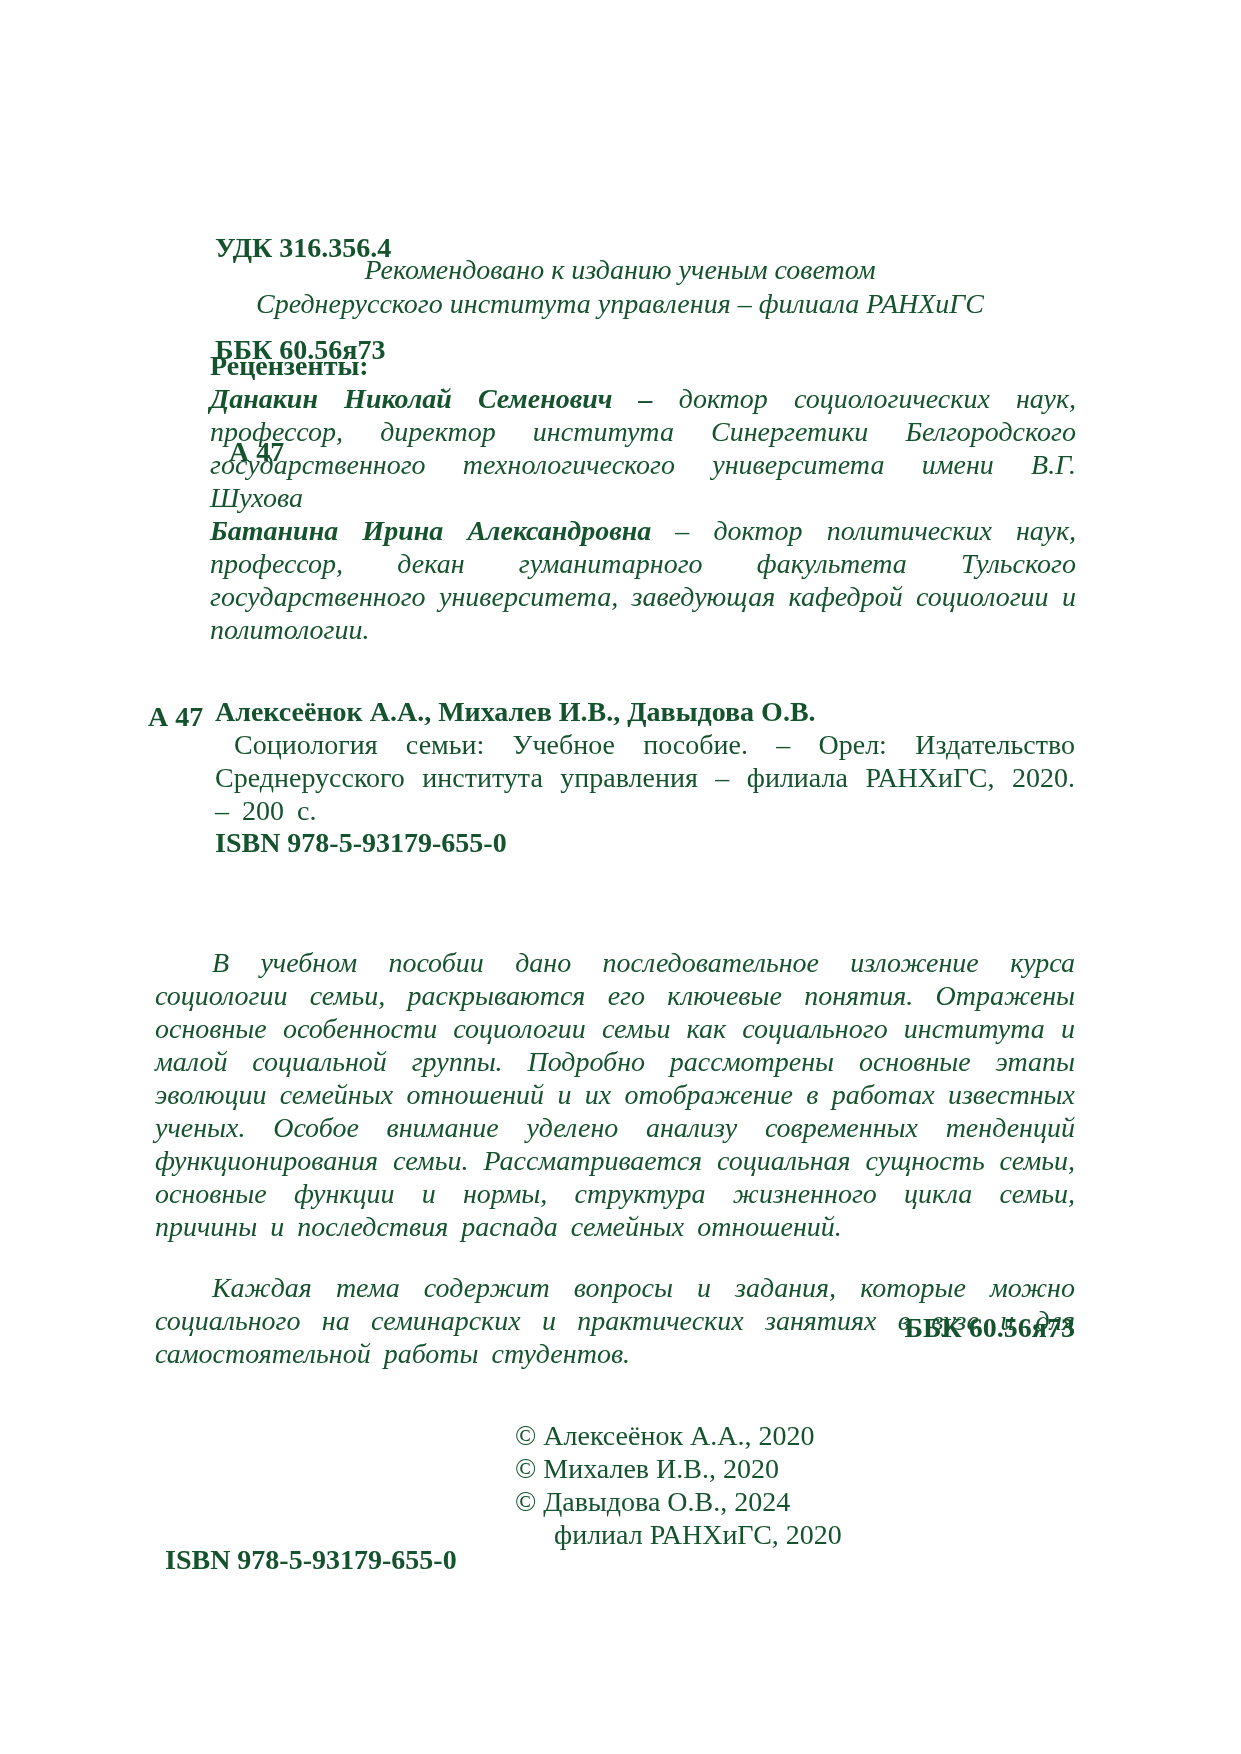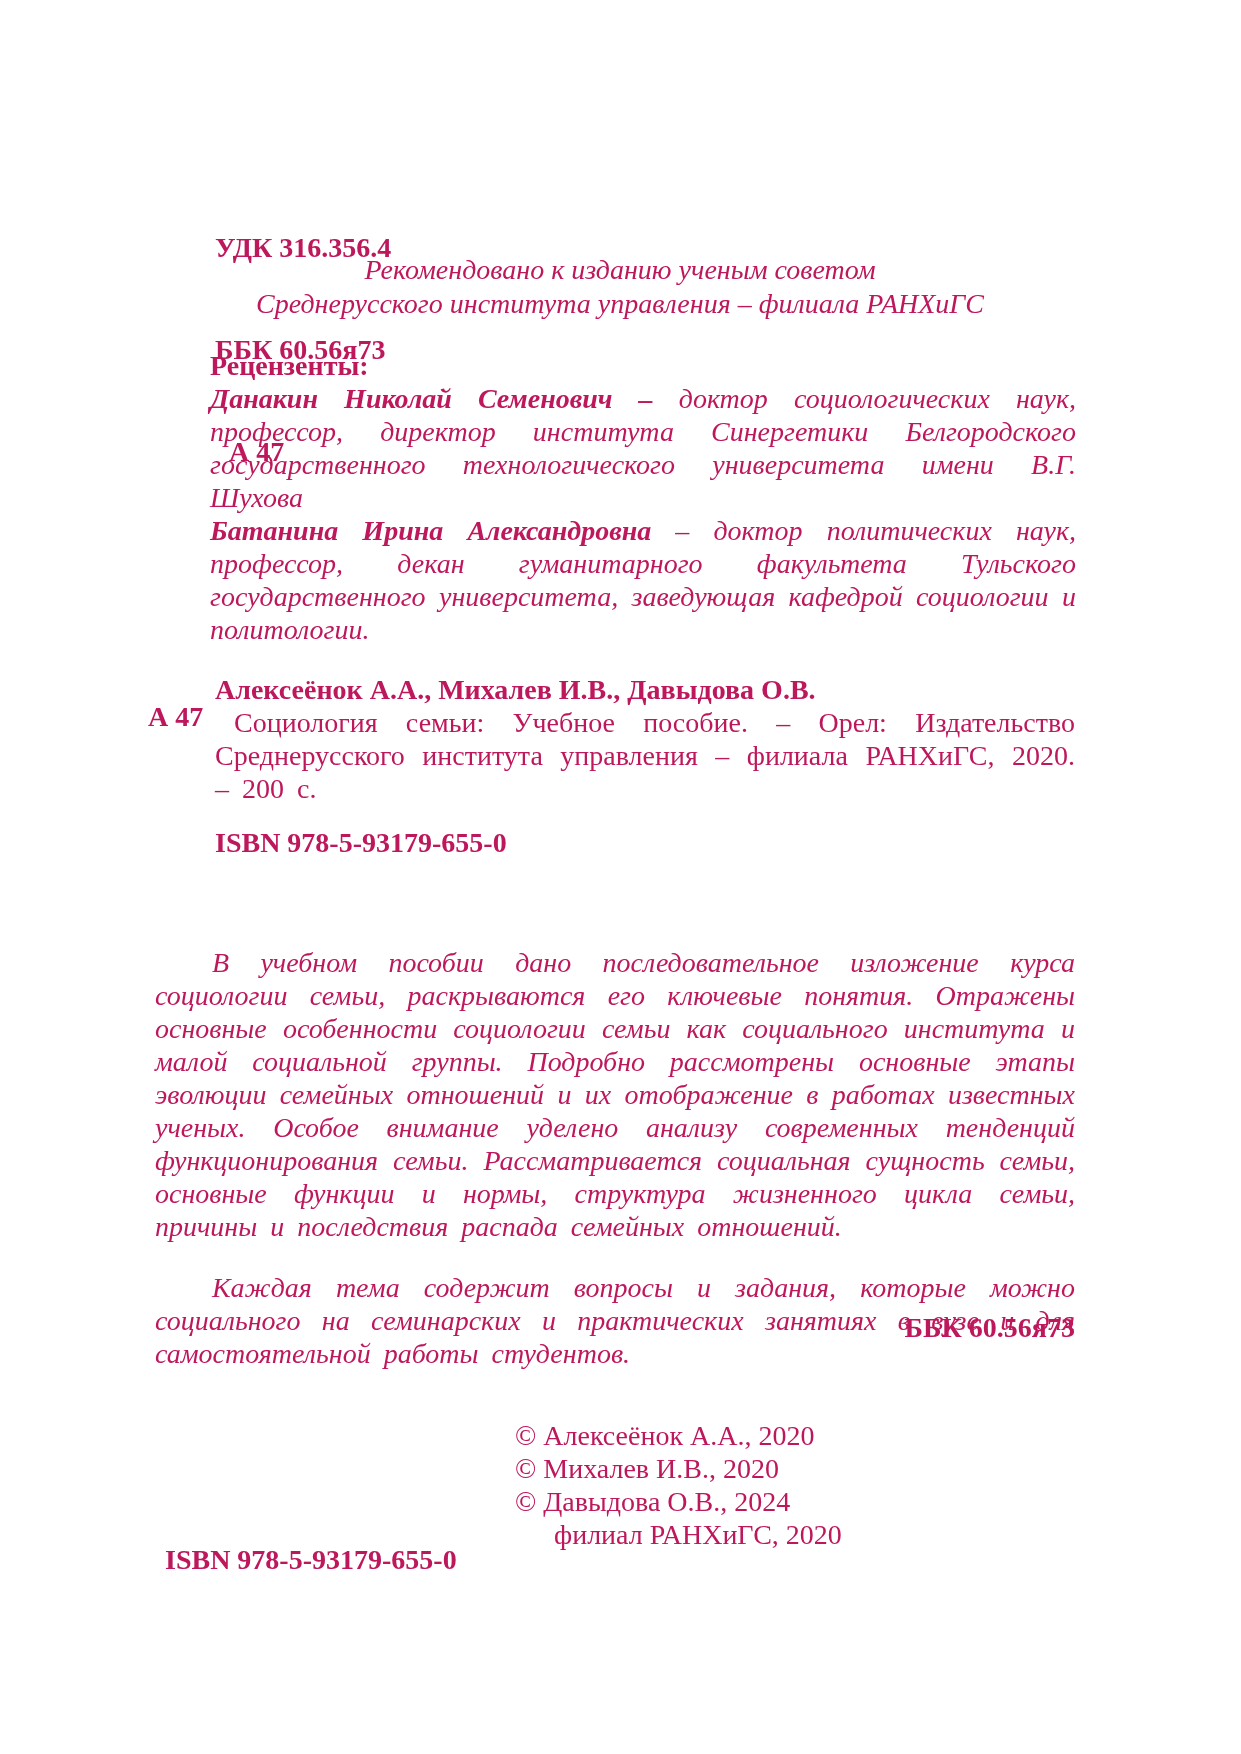--- a/index.html
+++ b/index.html
@@ -2,21 +2,21 @@
 <html><head>
 <meta charset="utf-8">
 <style>
   html, body { margin: 0; padding: 0; background: #ffffff; }
   .page {
     position: relative;
     width: 1241px;
     height: 1754px;
     background: #ffffff;
     font-family: "Liberation Serif", "DejaVu Serif", serif;
-    color: #be185d;
+    color: #14532d;
     font-size: 28px;
     overflow: hidden;
   }
   .page p { margin: 0; }
 
   
   .udk-block {
     position: absolute;
     left: 215px; top: 163px;
     font-weight: bold;
@@ -49,21 +49,21 @@
   .rev .name { font-weight: bold; }
 
   
   .cat-sign {
     position: absolute;
     left: 148px; top: 701px;
     font-weight: bold;
   }
   .catalog {
     position: absolute;
-    left: 215px; top: 673px; width: 860px;
+    left: 215px; top: 695px; width: 860px;
     line-height: 33px;
   }
   .cat-authors { font-weight: bold; }
   .cat-body { text-align: justify; word-spacing: 6px; }
   .cat-body .title { font-weight: normal; margin-left: 19px; }
 
   .isbn { position: absolute; font-weight: bold; }
   .isbn-top { left: 215px; top: 827px; }
   .isbn-bottom { left: 165px; top: 1544px; }
 

